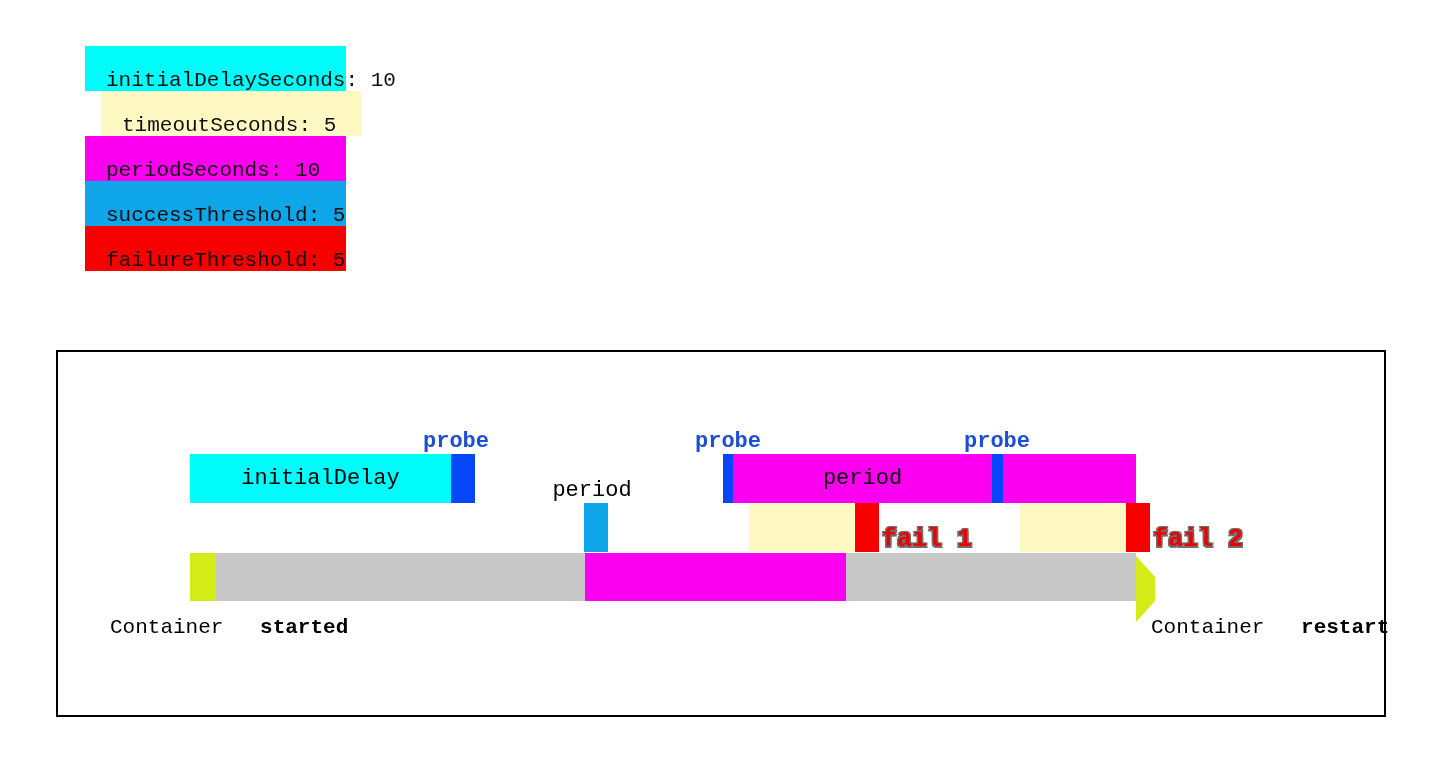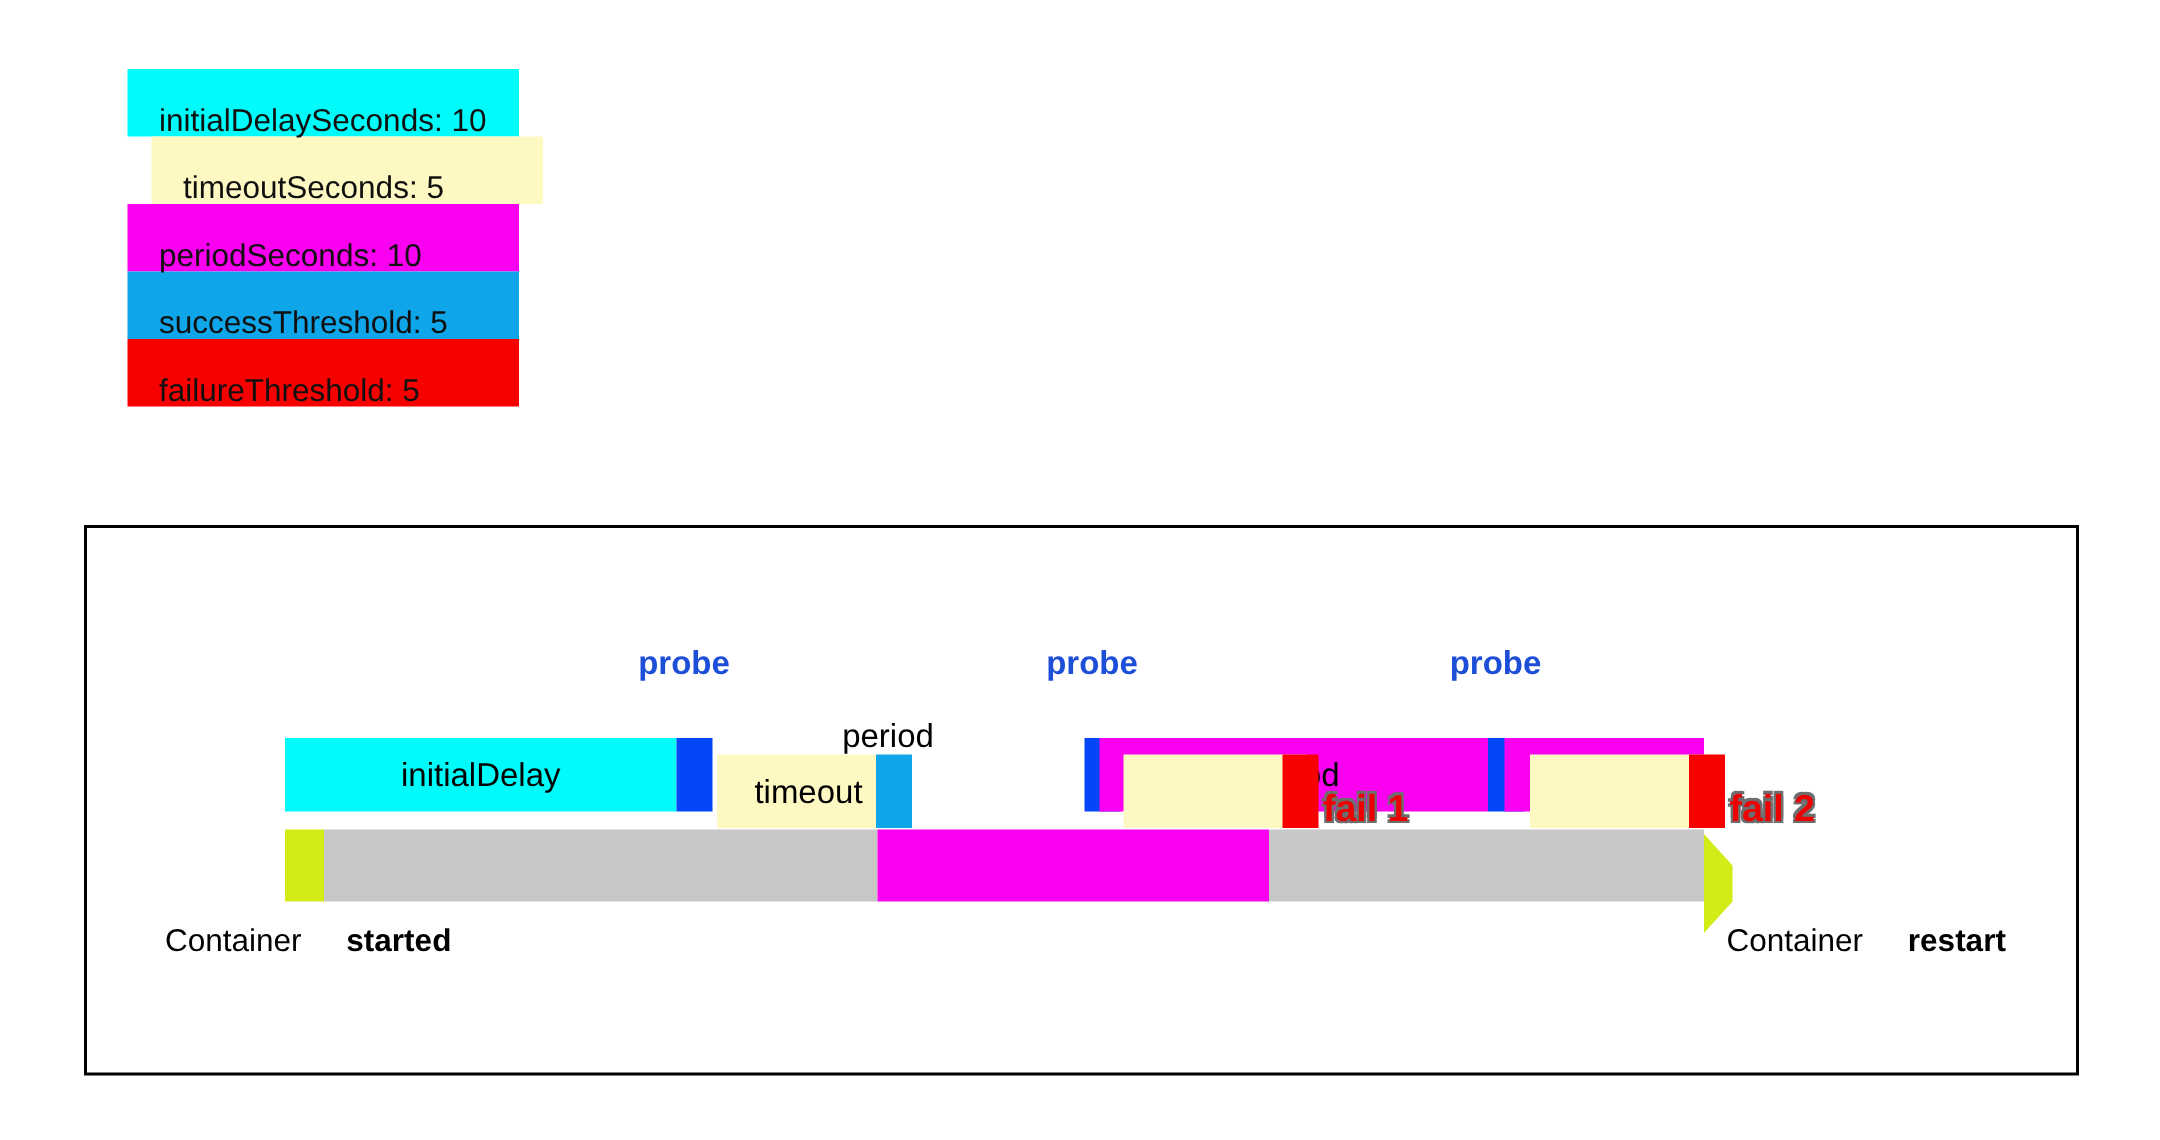--- a/index.html
+++ b/index.html
@@ -1,15 +1,15 @@
 <!DOCTYPE html>
 <html><head>
 <meta charset="utf-8">
 <style>
-  * { margin: 0; padding: 12px; box-sizing: border-box; }
+  * { margin: 0; padding: 12px; box-sizing: border-box; font-family: Liberation Mono, monospace; }
   html, body {
     width: 1440px; height: 760px;
     background: #ffffff;
     font-family: "Liberation Sans", sans-serif;
     position: relative;
     overflow: hidden;
   }
   .abs { position: absolute; }
 
   
@@ -54,21 +54,21 @@
 
   .bar {
     position: absolute;
     display: flex;
     align-items: center;
     justify-content: center;
     font-size: 22px;
     color: #000;
     white-space: nowrap;
   }
-  .row1 { top: 102px; height: 49px; margin-top: 38px; }
+  .row1 { top: 102px; height: 49px; }
   .row2 { top: 151px; height: 49px; }
   .row3 { top: 201px; height: 48px; }
 
   .gap-label {
     position: absolute;
     top: 102px; height: 49px;
     line-height: 49px;
     text-align: center;
     font-size: 22px;
     color: #000;
@@ -144,23 +144,20 @@
   </div>
   <div class="bar row1 c-blue" style="left:393px;width:10px"></div>
   <div class="gap-label" style="left:403px;width:262px">period</div>
   <div class="bar row1 c-blue" style="left:665px;width:10px"></div>
   <div class="bar row1 c-magenta" style="left:675px;width:259px">
     <span>period</span>
   </div>
   <div class="bar row1 c-blue" style="left:934px;width:11px"></div>
   <div class="bar row1 c-magenta" style="left:945px;width:133px"></div>
 
-  <div class="bar row2 c-orange" style="left:404px;width:122px">
-    <span>timeout</span>
-  </div>
   <div class="bar row2 c-green" style="left:526px;width:9px"></div>
 
   <div class="bar row2 c-orange" style="left:675px;width:122px"></div>
   <div class="bar row2 c-red" style="left:797px;width:10px"></div>
   <div class="result-label fail-text" style="left:812px">fail 1</div>
 
   <div class="bar row2 c-orange" style="left:946px;width:122px"></div>
   <div class="bar row2 c-red" style="left:1068px;width:10px"></div>
   <div class="result-label fail-text" style="left:1083px">fail 2</div>
 

